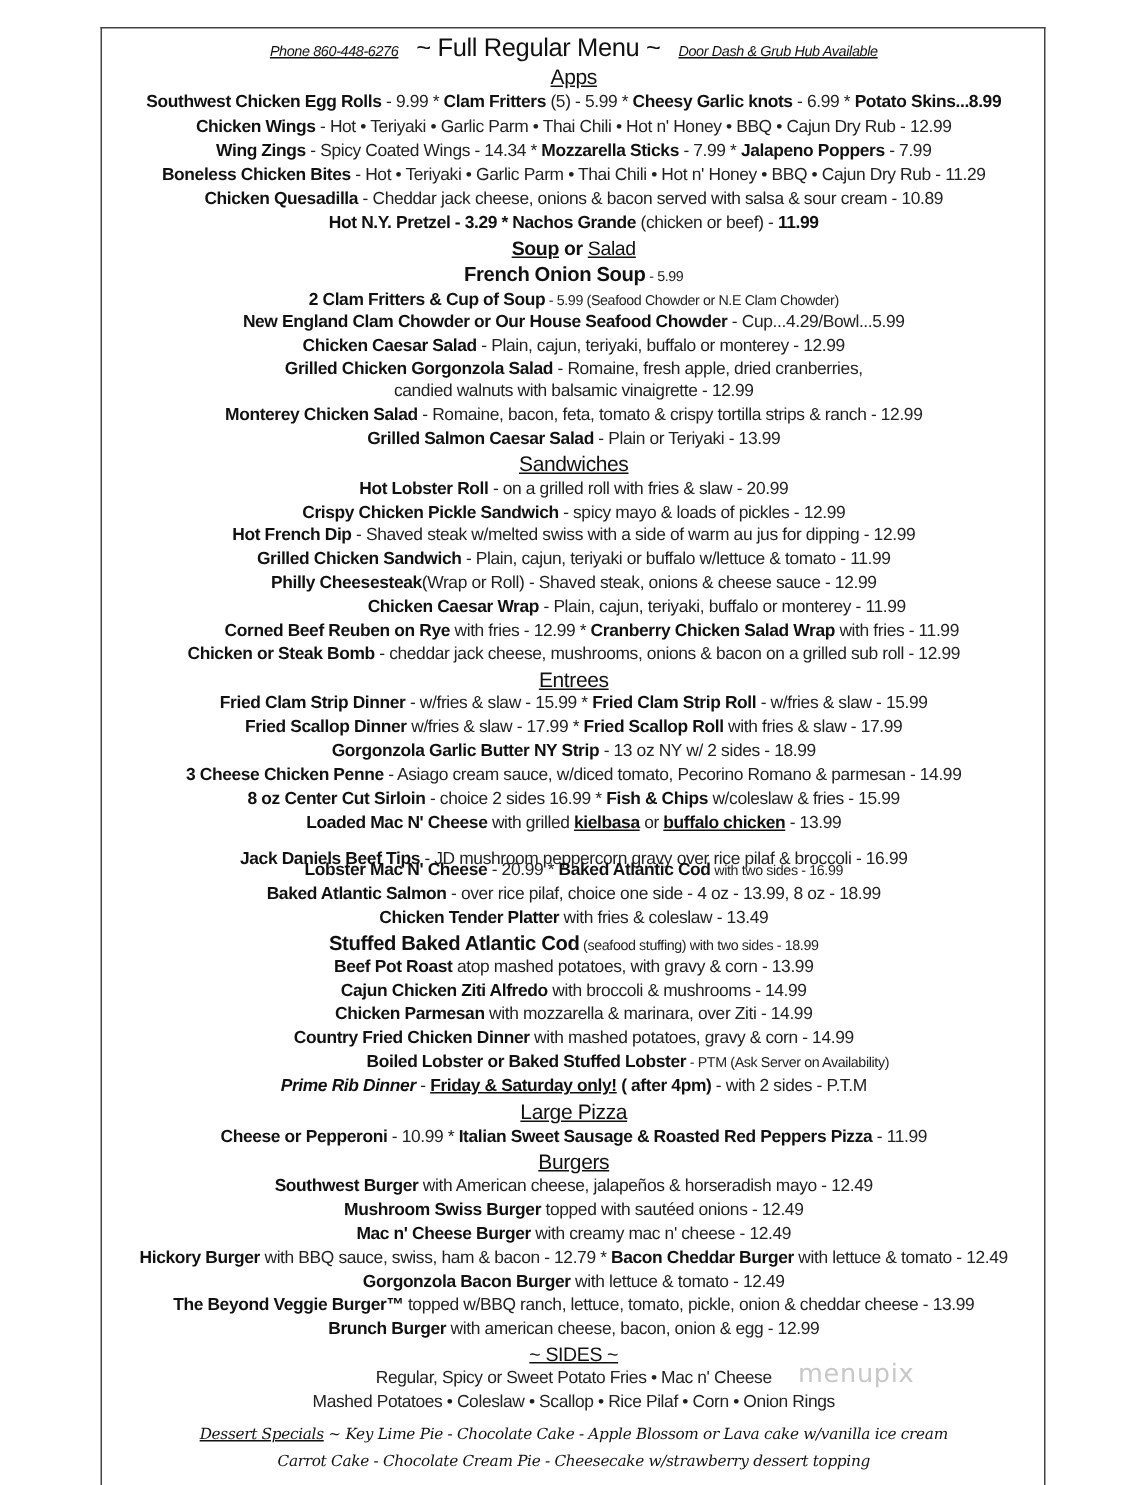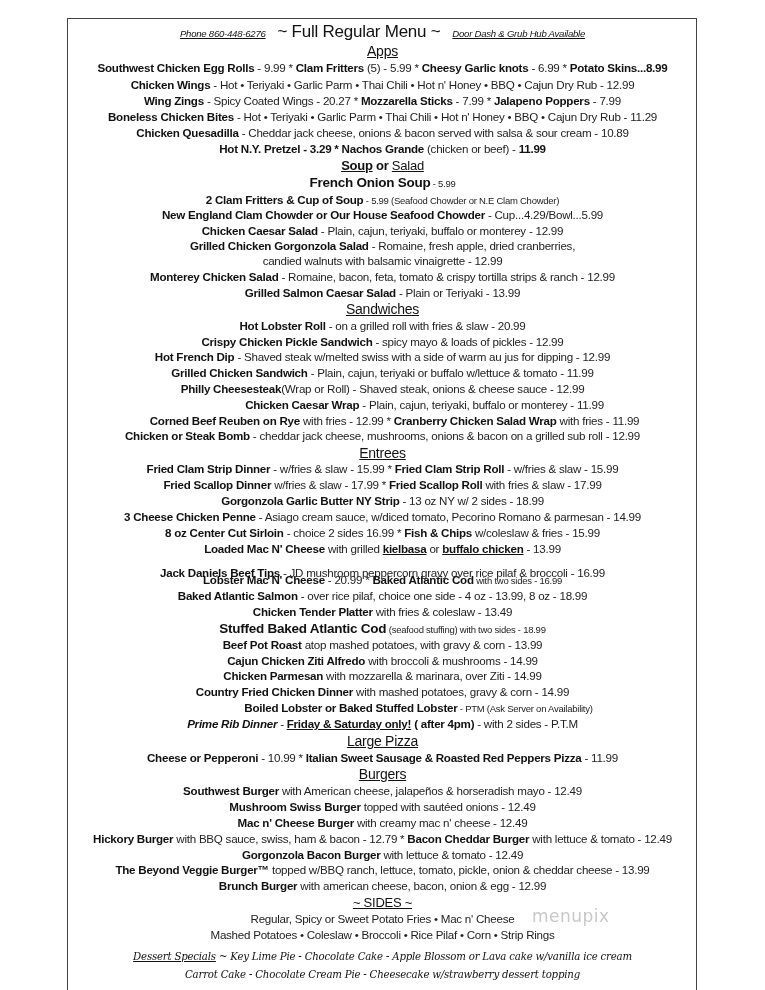--- a/index.html
+++ b/index.html
@@ -28,21 +28,21 @@
 
 <div class="line" style="top:24px;">
   <span class="toplink">Phone 860-448-6276</span>&nbsp;&nbsp;&nbsp;
   <span class="title">~ Full Regular Menu ~</span>&nbsp;&nbsp;&nbsp;
   <span class="toplink">Door Dash &amp; Grub Hub Available</span>
 </div>
 
 <div class="line hdr" style="top:43px;">Apps</div>
 <div class="line" style="top:60px;"><span class="b">Southwest Chicken Egg Rolls</span><span class="d"> - 9.99 * </span><span class="b">Clam Fritters</span><span class="d"> (5) - 5.99 * </span><span class="b">Cheesy Garlic knots</span><span class="d"> - 6.99 * </span><span class="b">Potato Skins</span><span class="b">...8.99</span></div>
 <div class="line" style="top:77px;"><span class="b">Chicken Wings</span><span class="d"> - Hot • Teriyaki • Garlic Parm • Thai Chili • Hot n' Honey • BBQ • Cajun Dry Rub - 12.99</span></div>
-<div class="line" style="top:93px;"><span class="b">Wing Zings</span><span class="d"> - Spicy Coated Wings - 20.27 *  </span><span class="b">Mozzarella Sticks</span><span class="d"> - 7.99 *  </span><span class="b">Jalapeno Poppers</span><span class="d"> - 7.99</span></div>
+<div class="line" style="top:93px;"><span class="b">Wing Zings</span><span class="d"> - Spicy Coated Wings - 14.34 *  </span><span class="b">Mozzarella Sticks</span><span class="d"> - 7.99 *  </span><span class="b">Jalapeno Poppers</span><span class="d"> - 7.99</span></div>
 <div class="line" style="top:109px;"><span class="b">Boneless Chicken Bites</span><span class="d"> -  Hot • Teriyaki • Garlic Parm • Thai Chili • Hot n' Honey • BBQ • Cajun Dry Rub - 11.29</span></div>
 <div class="line" style="top:125px;"><span class="b">Chicken Quesadilla</span><span class="d"> - Cheddar jack cheese, onions &amp; bacon served with salsa &amp; sour cream - 10.89</span></div>
 <div class="line" style="top:141px;"><span class="b">Hot N.Y. Pretzel - 3.29 * Nachos Grande</span><span class="d"> (chicken or beef) - </span><span class="b">11.99</span></div>
 
 <div class="line" style="top:158px;font-size:13px;"><span class="b u">Soup</span><span class="b"> or </span><span class="u">Salad</span></div>
 <div class="line" style="top:175px;"><span class="b big">French Onion Soup</span><span class="d sm"> - 5.99</span></div>
 <div class="line" style="top:192px;"><span class="b">2 Clam Fritters &amp; Cup of Soup</span><span class="d sm"> - 5.99 (Seafood Chowder or N.E Clam Chowder)</span></div>
 <div class="line" style="top:207px;"><span class="b">New England Clam Chowder or Our House Seafood Chowder</span><span class="d"> - Cup...4.29/Bowl...5.99</span></div>
 <div class="line" style="top:223px;"><span class="b">Chicken Caesar Salad</span><span class="d"> - Plain, cajun, teriyaki, buffalo or monterey - 12.99</span></div>
 <div class="line" style="top:238px;"><span class="b">Grilled Chicken Gorgonzola Salad</span><span class="d"> - Romaine, fresh apple, dried cranberries,</span></div>
@@ -86,18 +86,18 @@
 <div class="line" style="top:783px;"><span class="b">Southwest Burger</span><span class="d"> with American cheese, jalapeños &amp; horseradish mayo - 12.49</span></div>
 <div class="line" style="top:799px;"><span class="b">Mushroom Swiss Burger</span><span class="d"> topped with sautéed onions - 12.49</span></div>
 <div class="line" style="top:815px;"><span class="b">Mac n' Cheese Burger</span><span class="d"> with creamy mac n' cheese - 12.49</span></div>
 <div class="line" style="top:831px;"><span class="b">Hickory Burger</span><span class="d"> with BBQ sauce, swiss, ham &amp; bacon - 12.79 * </span><span class="b">Bacon Cheddar Burger</span><span class="d"> with lettuce &amp; tomato - 12.49</span></div>
 <div class="line" style="top:847px;"><span class="b">Gorgonzola Bacon Burger</span><span class="d"> with lettuce &amp; tomato - 12.49</span></div>
 <div class="line" style="top:862px;"><span class="b">The Beyond Veggie Burger™</span><span class="d"> topped w/BBQ ranch, lettuce, tomato, pickle, onion &amp; cheddar cheese - 13.99</span></div>
 <div class="line" style="top:878px;"><span class="b">Brunch Burger</span><span class="d"> with american cheese, bacon, onion &amp; egg - 12.99</span></div>
 
 <div class="line" style="top:895px;font-size:13px;text-decoration:underline;">~ SIDES ~</div>
 <div class="line d" style="top:911px;">Regular, Spicy or Sweet Potato Fries • Mac n' Cheese</div>
-<div class="line d" style="top:927px;">Mashed Potatoes • Coleslaw • Broccoli • Rice Pilaf • Corn • Strip Rings</div>
+<div class="line d" style="top:927px;">Mashed Potatoes • Coleslaw • Scallop • Rice Pilaf • Corn • Onion Rings</div>
 
 <div class="line dessert" style="top:949px;"><span class="u">Dessert Specials</span><span> ~ Key Lime Pie - Chocolate Cake - Apple Blossom or Lava cake w/vanilla ice cream</span></div>
 <div class="line dessert" style="top:967px;">Carrot Cake - Chocolate Cream Pie - Cheesecake w/strawberry dessert topping</div>
 
 <div class="wm">menupix</div>
 
 </body></html>

